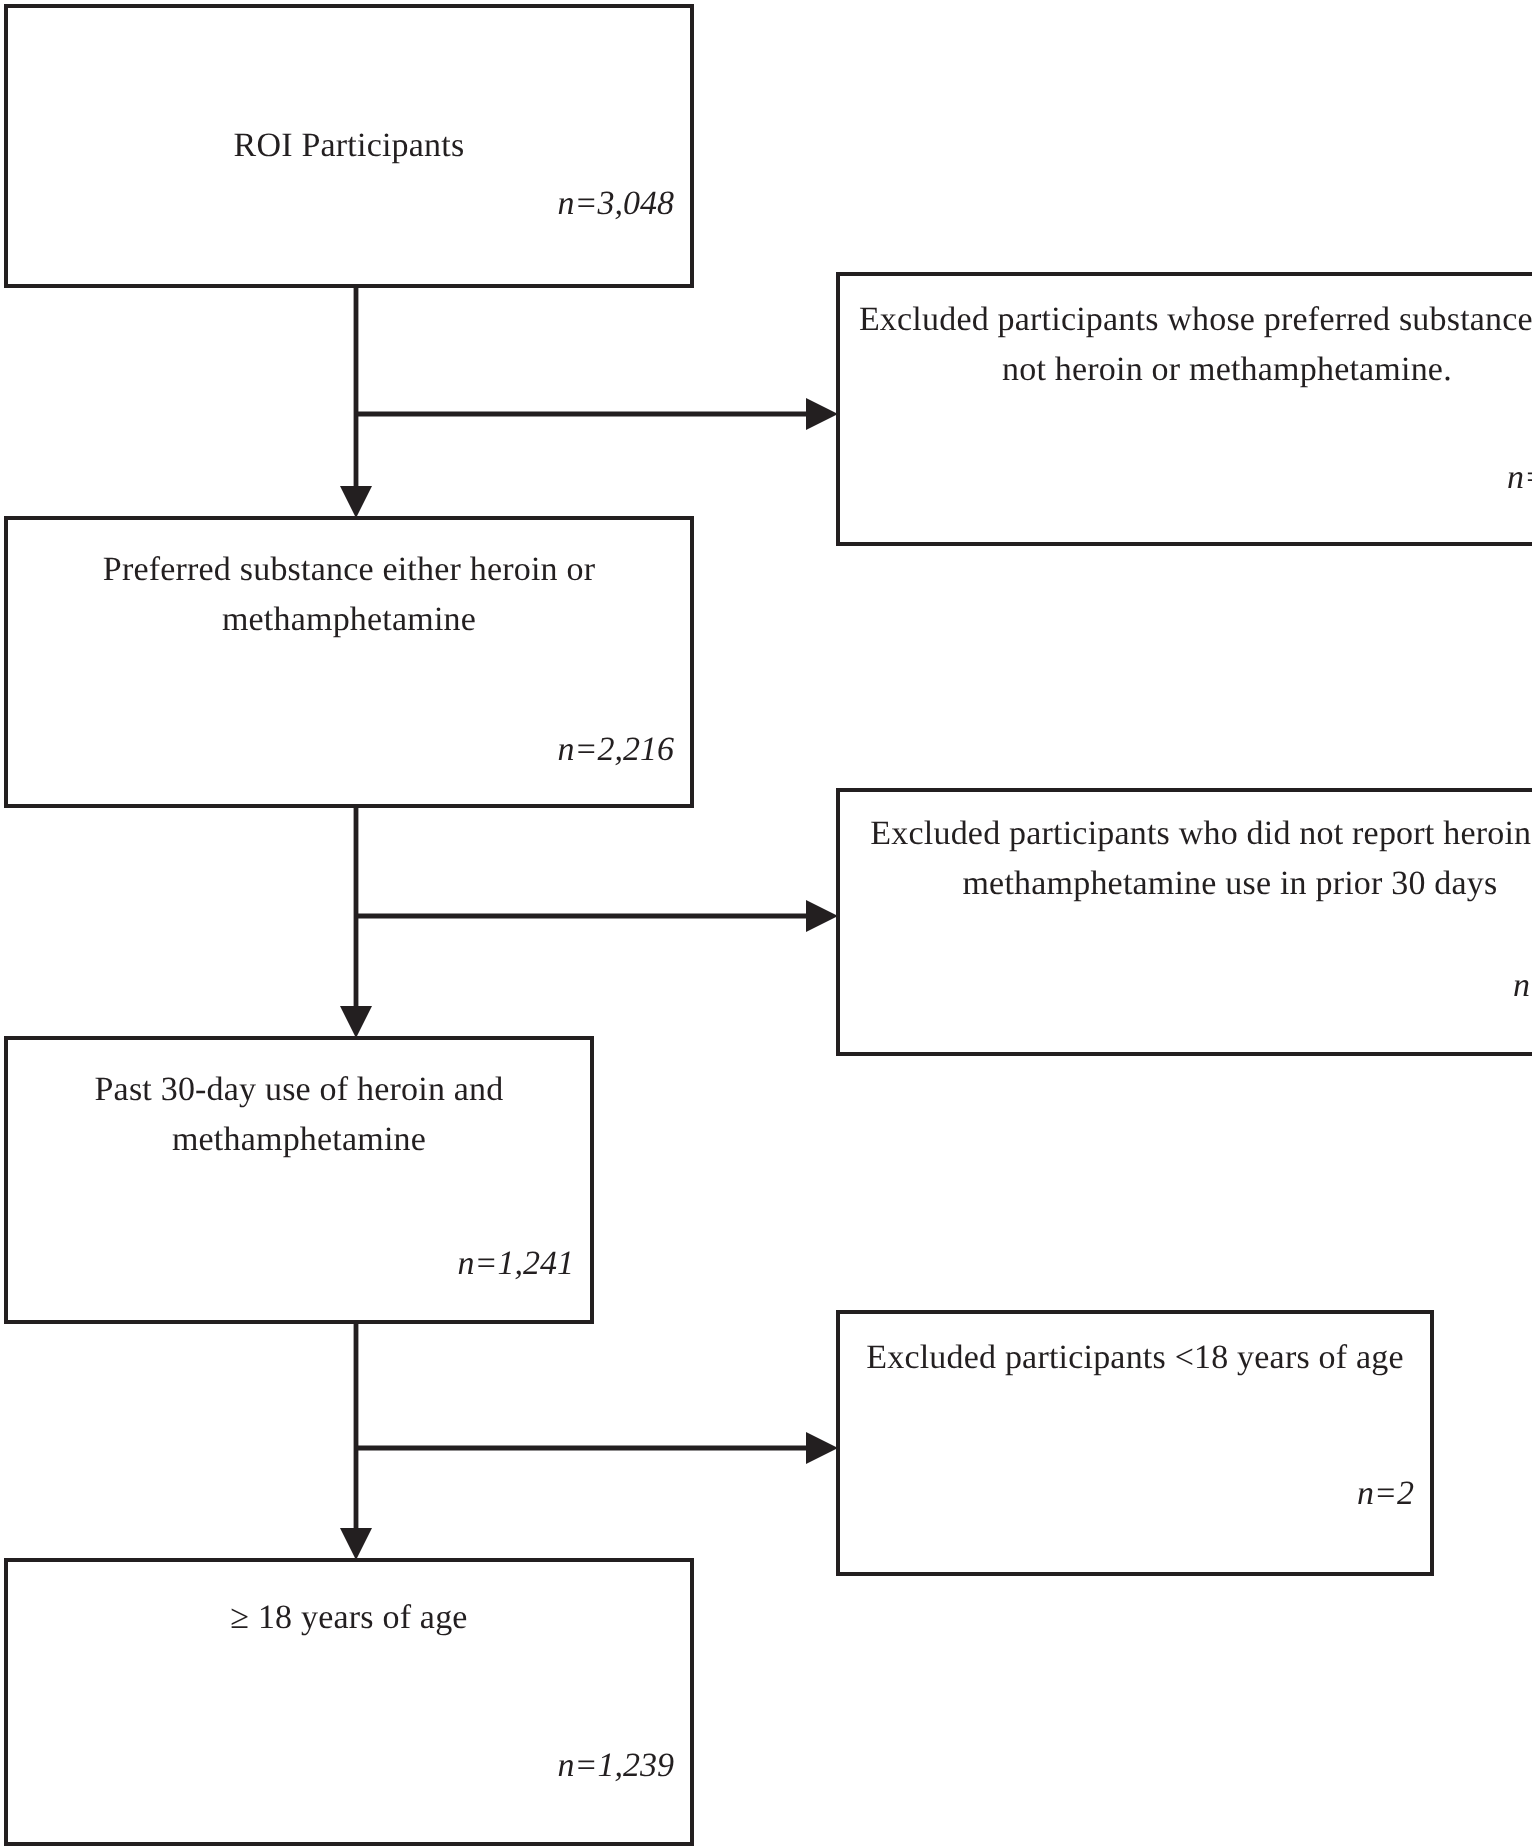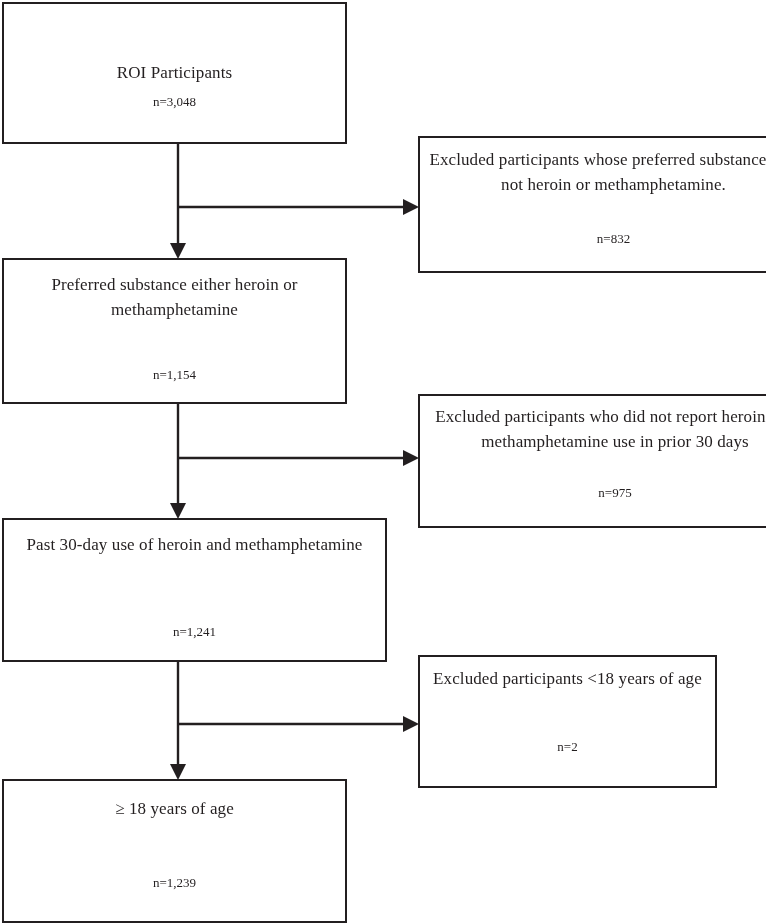--- a/index.html
+++ b/index.html
@@ -29,23 +29,24 @@
     right: 8px;
     text-align: center;
     font-size: 17px;
     line-height: 25px;
     letter-spacing: 0.1px;
   }
   .node .count {
     position: absolute;
     left: 8px;
     right: 8px;
-    text-align: center;
-    font-size: 13px;
+    text-align: right;
+    font-size: 17px;
     line-height: 22px;
+    font-style: italic;
   }
   svg.connectors {
     position: absolute;
     left: 0;
     top: 0;
     width: 766px;
     height: 923px;
     pointer-events: none;
   }
   svg.connectors line {
@@ -79,24 +80,24 @@
     <polygon points="419,724 403,716 403,732"></polygon>
   </svg>
 
   <div class="node" style="left:2px; top:2px; width:345px; height:142px;">
     <div class="title" style="top:16px;margin-top:40px;">ROI Participants</div>
     <div class="count" style="top:87px;">n=3,048</div>
   </div>
 
   <div class="node" style="left:2px; top:258px; width:345px; height:146px;">
     <div class="title" style="top:12px;">Preferred substance either heroin or methamphetamine</div>
-    <div class="count" style="top:104px;">n=1,154</div>
+    <div class="count" style="top:104px;">n=2,216</div>
   </div>
 
-  <div class="node" style="left:2px; top:518px; width:385px; height:144px;">
+  <div class="node" style="left:2px; top:518px; width:295px; height:144px;">
     <div class="title" style="top:12px;">Past 30-day use of heroin and methamphetamine</div>
     <div class="count" style="top:101px;">n=1,241</div>
   </div>
 
   <div class="node" style="left:2px; top:779px; width:345px; height:144px;">
     <div class="title" style="top:15px;font-family:Liberation Serif, serif;">≥ 18 years of age</div>
     <div class="count" style="top:91px;">n=1,239</div>
   </div>
 
   <div class="node" style="left:418px; top:136px; width:391px; height:137px;">

